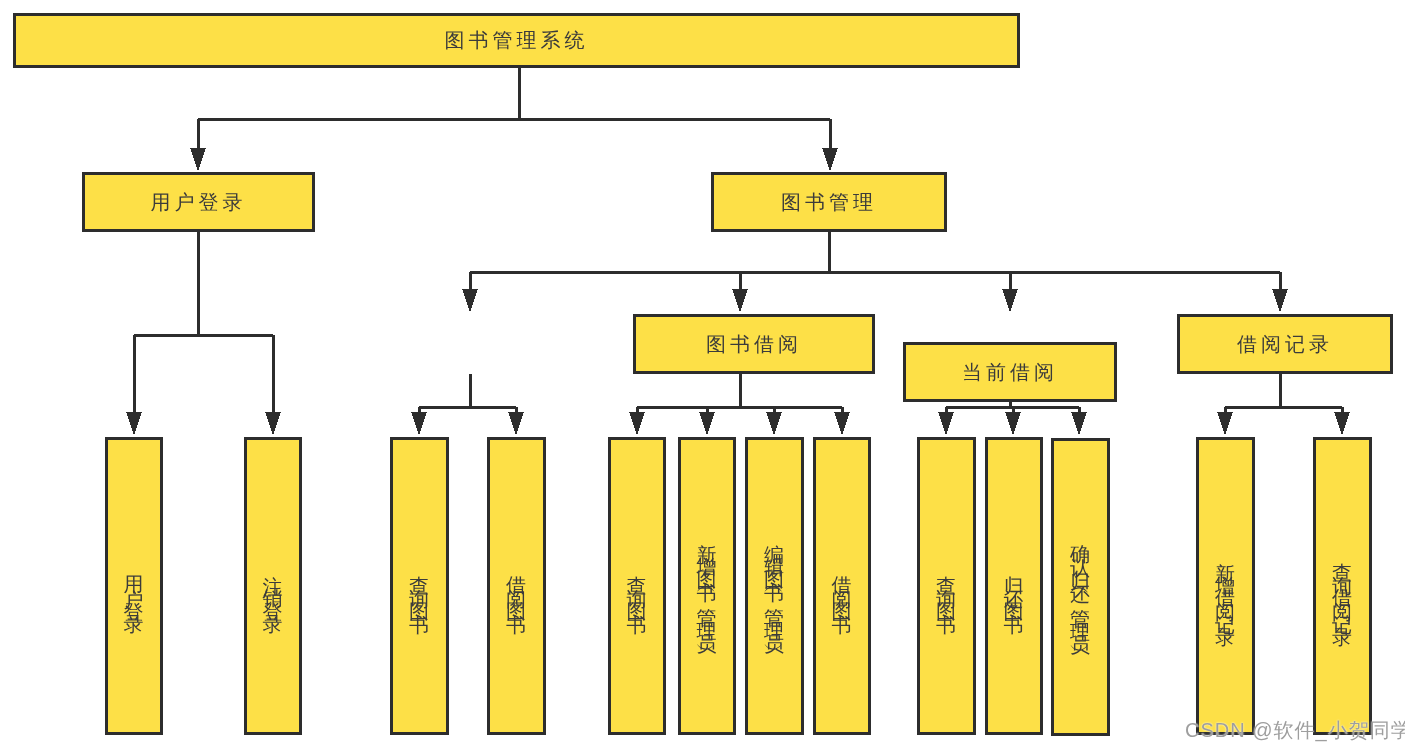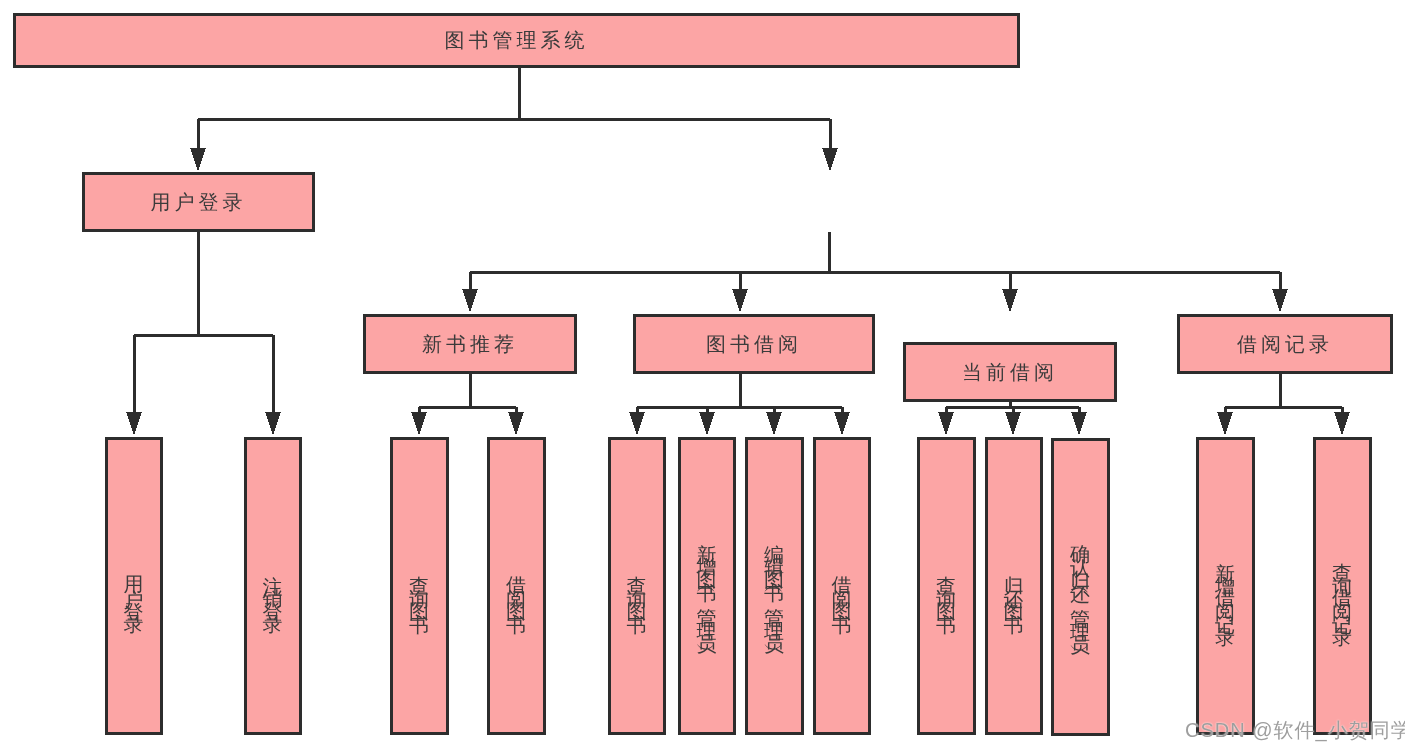--- a/index.html
+++ b/index.html
@@ -7,21 +7,21 @@
     position:relative;
     width:1405px;height:747px;
     background:#ffffff;
     overflow:hidden;
     font-family:"Liberation Sans","DejaVu Sans",sans-serif;
   }
   .wires{position:absolute;left:0;top:0;width:1405px;height:747px;}
   .node{
     position:absolute;
     box-sizing:border-box;
-    background:#fca5a5;
+    background:#fde047;
     border:3px solid #2d2d2d;
     display:flex;
     align-items:center;
     justify-content:center;
     color:#3b3b3b;
   }
   .h-node span{
     font-size:20px;
     letter-spacing:4px;
     white-space:nowrap;
@@ -100,24 +100,24 @@
     <polygon fill="#2d2d2d" points="1334,412 1350,412 1342,435"></polygon>
   </svg>
 
   <div class="node h-node" style="left:13px;top:13px;width:1007px;height:55px;">
     <span>图书管理系统</span>
   </div>
 
   <div class="node h-node" style="left:82px;top:172px;width:233px;height:60px;">
     <span>用户登录</span>
   </div>
+  <div class="node h-node" style="left:711px;top:172px;width:236px;height:60px;">
+    <span>图书管理</span>
+  </div>
 
-  <div class="node h-node" style="left:363px;top:314px;width:214px;height:60px;">
-    <span>新书推荐</span>
-  </div>
   <div class="node h-node" style="left:633px;top:314px;width:242px;height:60px;">
     <span>图书借阅</span>
   </div>
   <div class="node h-node" style="left:903px;top:314px;width:214px;height:60px;margin-top:28px;">
     <span>当前借阅</span>
   </div>
   <div class="node h-node" style="left:1177px;top:314px;width:216px;height:60px;">
     <span>借阅记录</span>
   </div>
 

